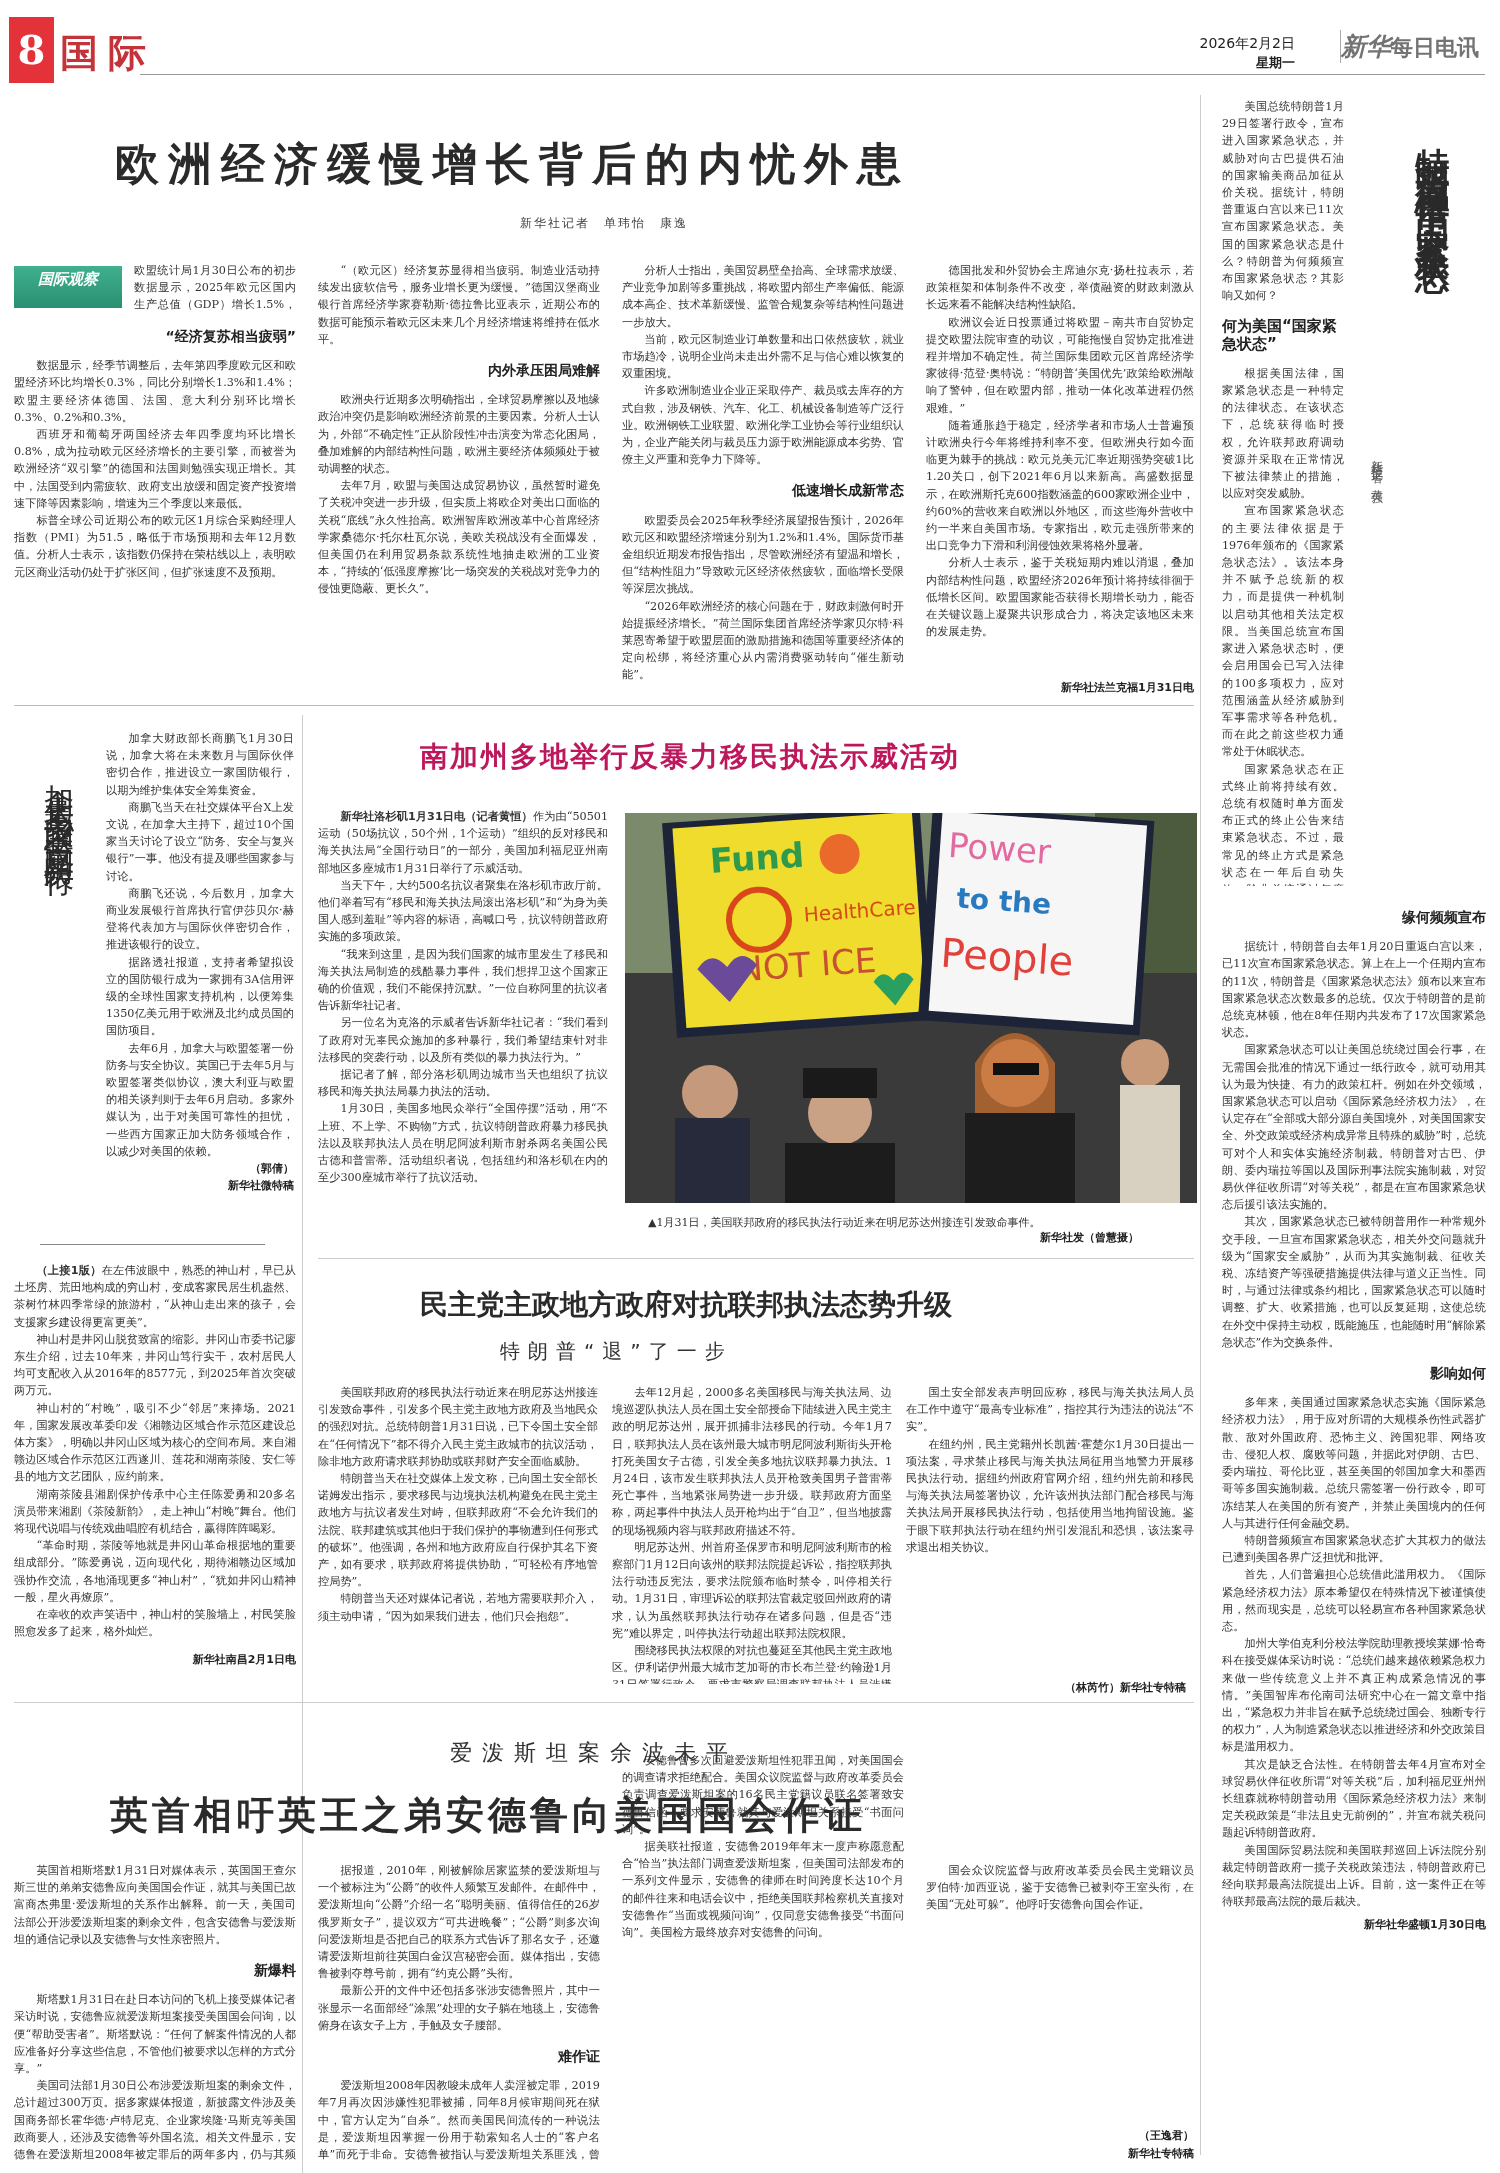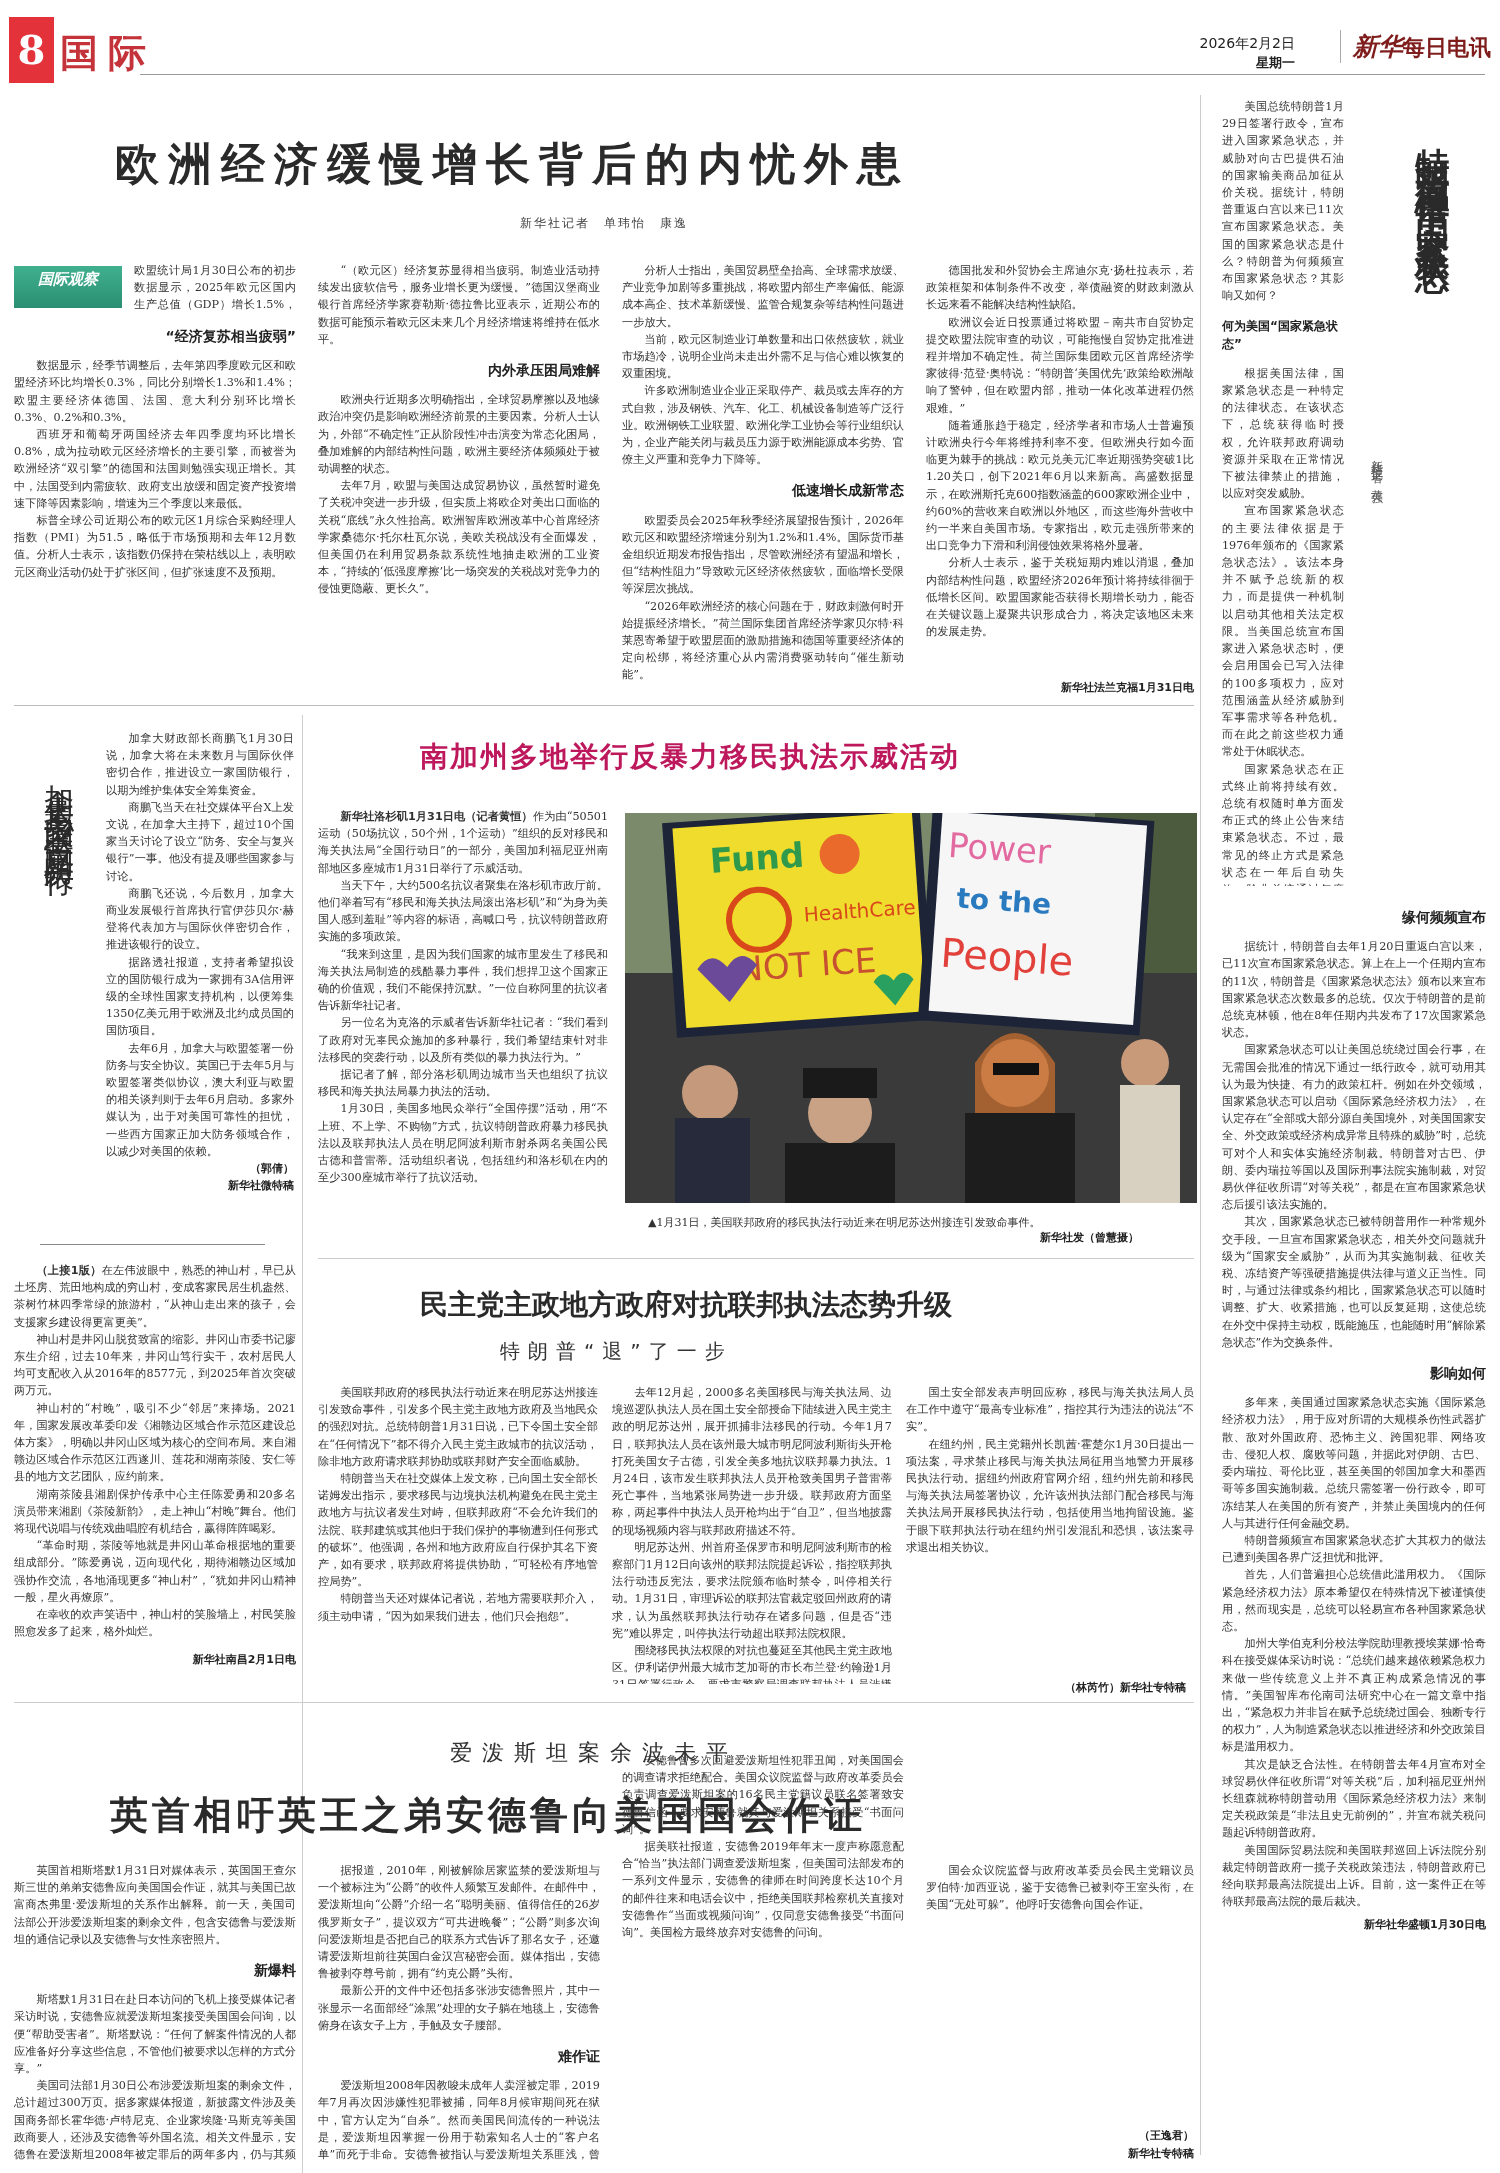--- a/index.html
+++ b/index.html
@@ -11,21 +11,21 @@
   .sans { font-family: "DejaVu Sans", "Liberation Sans", sans-serif; }
   .h-sub { font-family: "DejaVu Sans", sans-serif; font-weight: bold; font-size: 14px; text-align: right; color: #222; margin: 14px 0 12px; }
   .byline-end { text-align: right; font-family: "DejaVu Sans", sans-serif; font-weight: bold; font-size: 11px; color: #222; }
   .rule { position: absolute; background: #999; height: 1px; }
   .vrule { position: absolute; background: #ccc; width: 1px; }
   
   .page-num { left: 9px; top: 17px; width: 45px; height: 66px; background: #e4323b; color: #fff; font-family: "DejaVu Serif", serif; font-weight: bold; font-size: 40px; text-align: center; line-height: 66px; }
   .section { left: 60px; top: 28px; font-size: 38px; color: #c4333a; letter-spacing: 10px; font-weight: bold; }
   .date { right: 205px; top: 33px; text-align: right; font-family: "DejaVu Sans", sans-serif; font-size: 14px; line-height: 20px; color: #222; }
   .date .wd { font-weight: bold; font-size: 13px; }
-  .masthead { left: 1340px; top: 30px; font-size: 25px; color: #7f1d1d; font-weight: bold; font-style: italic; border-left: 1px solid #aaa; padding-left: 12px; }
+  .masthead { left: 1340px; top: 30px; font-size: 25px; color: #737373; font-weight: bold; font-style: italic; border-left: 1px solid #aaa; padding-left: 0; }
   .masthead span { font-style: normal; font-size: 22px; }
   .headline-main { left: 115px; top: 135px; font-size: 44px; font-weight: bold; letter-spacing: 9px; color: #2a2a2a; }
   .byline-top { left: 520px; top: 215px; font-size: 12px; color: #444; letter-spacing: 2px; }
   .badge { left: 14px; top: 266px; width: 108px; height: 42px; background: linear-gradient(#40b08e,#2a8f72); color: #fff; font-family: "DejaVu Sans", sans-serif; font-weight: bold; font-style: italic; font-size: 15px; line-height: 26px; text-align: center; }
   .v-title { writing-mode: vertical-rl; font-weight: bold; color: #2a2a2a; }
   .photo { left: 625px; top: 813px; width: 575px; height: 440px; overflow: hidden; background: #6a6a58; }
   .caption { left: 648px; top: 1212px; font-size: 11px; color: #333; }
   .photo-credit { left: 1045px; top: 1228px; font-family: "DejaVu Sans", sans-serif; font-weight: bold; font-size: 11px; color: #222; }
 </style>
 </head>
@@ -73,21 +73,21 @@
 </div>
 <div class="abs byline-end" style="left:926px;top:680px;width:268px;">新华社法兰克福1月31日电</div>
 
 <div class="rule" style="left:14px;top:705px;width:1180px;background:#bbb;"></div>
 
 <div class="vrule" style="left:1200px;top:95px;height:2060px;"></div>
 <div class="abs v-title" style="left:1410px;top:120px;font-size:34px;letter-spacing:8px;height:780px;">特朗普为何钟情于『国家紧急状态』</div>
 <div class="abs v-title" style="left:1368px;top:450px;font-size:12px;font-weight:normal;letter-spacing:3px;color:#555;">新华社记者　黄强</div>
 <div class="abs txt" style="left:1222px;top:98px;width:122px;height:788px;overflow:hidden;">
   <p>美国总统特朗普1月29日签署行政令，宣布进入国家紧急状态，并威胁对向古巴提供石油的国家输美商品加征从价关税。据统计，特朗普重返白宫以来已11次宣布国家紧急状态。美国的国家紧急状态是什么？特朗普为何频频宣布国家紧急状态？其影响又如何？</p>
-  <div class="h-sub" style="font-size:12px;text-align:left;">何为美国“国家紧急状态”</div>
+  <div class="h-sub" style="font-size:15px;text-align:left;">何为美国“国家紧急状态”</div>
   <p>根据美国法律，国家紧急状态是一种特定的法律状态。在该状态下，总统获得临时授权，允许联邦政府调动资源并采取在正常情况下被法律禁止的措施，以应对突发威胁。</p>
   <p>宣布国家紧急状态的主要法律依据是于1976年颁布的《国家紧急状态法》。该法本身并不赋予总统新的权力，而是提供一种机制以启动其他相关法定权限。当美国总统宣布国家进入紧急状态时，便会启用国会已写入法律的100多项权力，应对范围涵盖从经济威胁到军事需求等各种危机。而在此之前这些权力通常处于休眠状态。</p>
   <p>国家紧急状态在正式终止前将持续有效。总统有权随时单方面发布正式的终止公告来结束紧急状态。不过，最常见的终止方式是紧急状态在一年后自动失效，除非总统通过年度公告延长紧急状态。此外，《国家紧急状态法》还规定国会可以终止紧急状态，但需国会参众两院均以三分之二多数票通过相关决议。</p>
 </div>
 <div class="abs txt" style="left:1222px;top:895px;width:264px;">
   <div class="h-sub">缘何频频宣布</div>
   <p>据统计，特朗普自去年1月20日重返白宫以来，已11次宣布国家紧急状态。算上在上一个任期内宣布的11次，特朗普是《国家紧急状态法》颁布以来宣布国家紧急状态次数最多的总统。仅次于特朗普的是前总统克林顿，他在8年任期内共发布了17次国家紧急状态。</p>
   <p>国家紧急状态可以让美国总统绕过国会行事，在无需国会批准的情况下通过一纸行政令，就可动用其认为最为快捷、有力的政策杠杆。例如在外交领域，国家紧急状态可以启动《国际紧急经济权力法》，在认定存在“全部或大部分源自美国境外，对美国国家安全、外交政策或经济构成异常且特殊的威胁”时，总统可对个人和实体实施经济制裁。特朗普对古巴、伊朗、委内瑞拉等国以及国际刑事法院实施制裁，对贸易伙伴征收所谓“对等关税”，都是在宣布国家紧急状态后援引该法实施的。</p>
   <p>其次，国家紧急状态已被特朗普用作一种常规外交手段。一旦宣布国家紧急状态，相关外交问题就升级为“国家安全威胁”，从而为其实施制裁、征收关税、冻结资产等强硬措施提供法律与道义正当性。同时，与通过法律或条约相比，国家紧急状态可以随时调整、扩大、收紧措施，也可以反复延期，这使总统在外交中保持主动权，既能施压，也能随时用“解除紧急状态”作为交换条件。</p>
   <div class="h-sub">影响如何</div>

